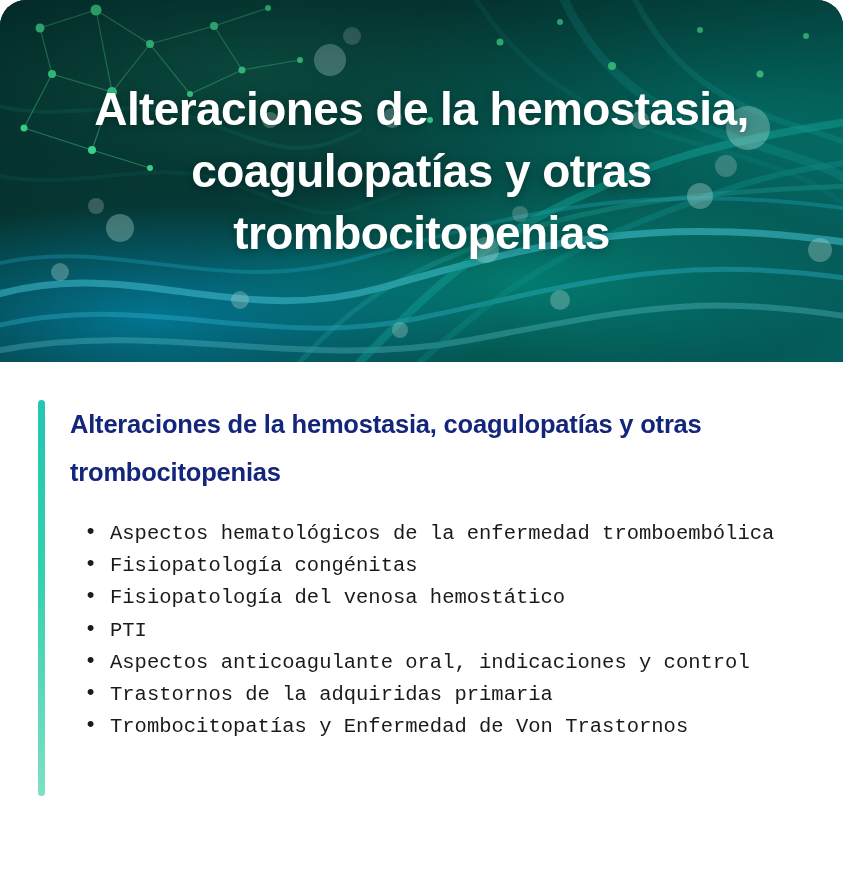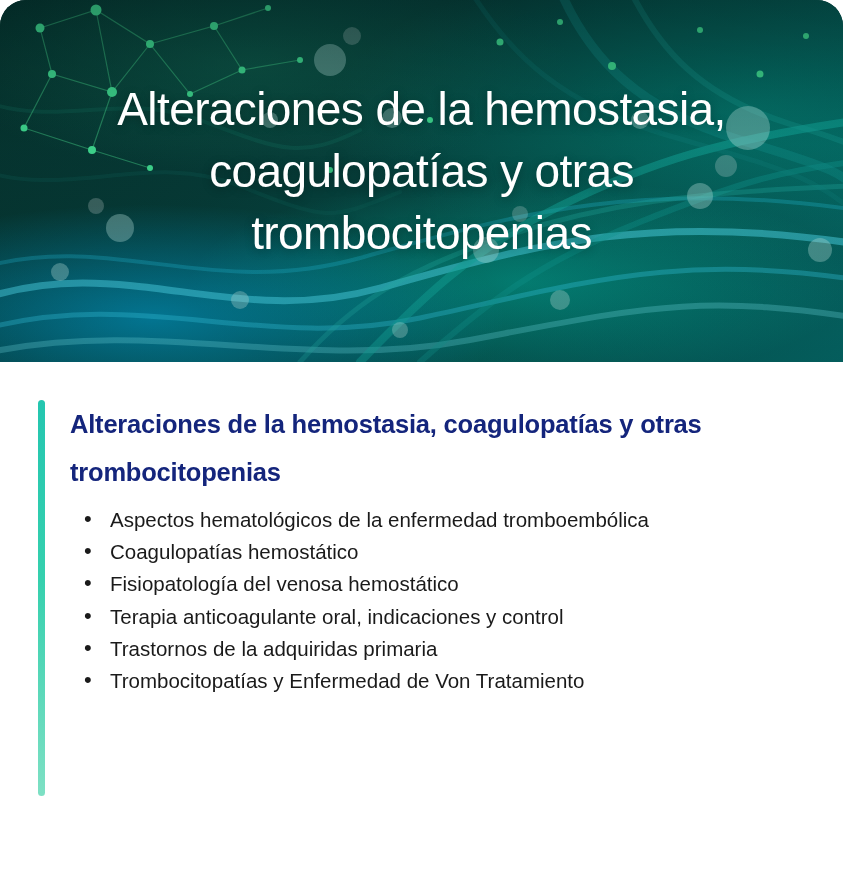--- a/index.html
+++ b/index.html
@@ -61,21 +61,21 @@
 
   .hero-title {
     position: absolute;
     left: 0;
     right: 0;
     top: 78px;
     text-align: center;
     color: #ffffff;
     font-size: 46px;
     line-height: 62px;
-    font-weight: normal;
+    font-weight: bold;
     letter-spacing: -0.6px;
     padding: 0 14px;
     text-shadow: 0 2px 10px rgba(0,0,0,0.28);
     white-space: pre-line;
   }
 
   
   .body {
     position: relative;
     padding: 38px 44px 30px 38px;
@@ -101,22 +101,23 @@
     color: #14257c;
     font-size: 25.5px;
     font-weight: bold;
     line-height: 48px;
     letter-spacing: -0.2px;
     max-width: 720px;
   }
 
   ul.topics {
     list-style: none;
-    margin-top: 8px;
+    margin-top: 22px;
     margin-left: 6px;
+    font-family: Liberation Mono, monospace;
   }
 
   ul.topics li {
     position: relative;
     color: #1a1a1a;
     font-size: 20.5px;
     line-height: 32.2px;
     padding-left: 34px;
   }
 
@@ -221,22 +222,23 @@
   </div>
 
   <div class="body">
     <div class="accent-bar"></div>
 
     <div class="content">
       <h2 class="section-title">Alteraciones de la hemostasia, coagulopatías y otras trombocitopenias</h2>
 
       <ul class="topics">
         <li>Aspectos hematológicos de la enfermedad tromboembólica</li>
-        <li>Coagulopatías hemostático</li>
+        <li>Fisiopatología congénitas</li>
         <li>Fisiopatología del venosa hemostático</li>
-        <li>Terapia anticoagulante oral, indicaciones y control</li>
+        <li>PTI</li>
+        <li>Aspectos anticoagulante oral, indicaciones y control</li>
         <li>Trastornos de la adquiridas primaria</li>
-        <li>Trombocitopatías y Enfermedad de Von Tratamiento</li>
+        <li>Trombocitopatías y Enfermedad de Von Trastornos</li>
       </ul>
     </div>
   </div>
 
 </div>
 
 </body></html>

